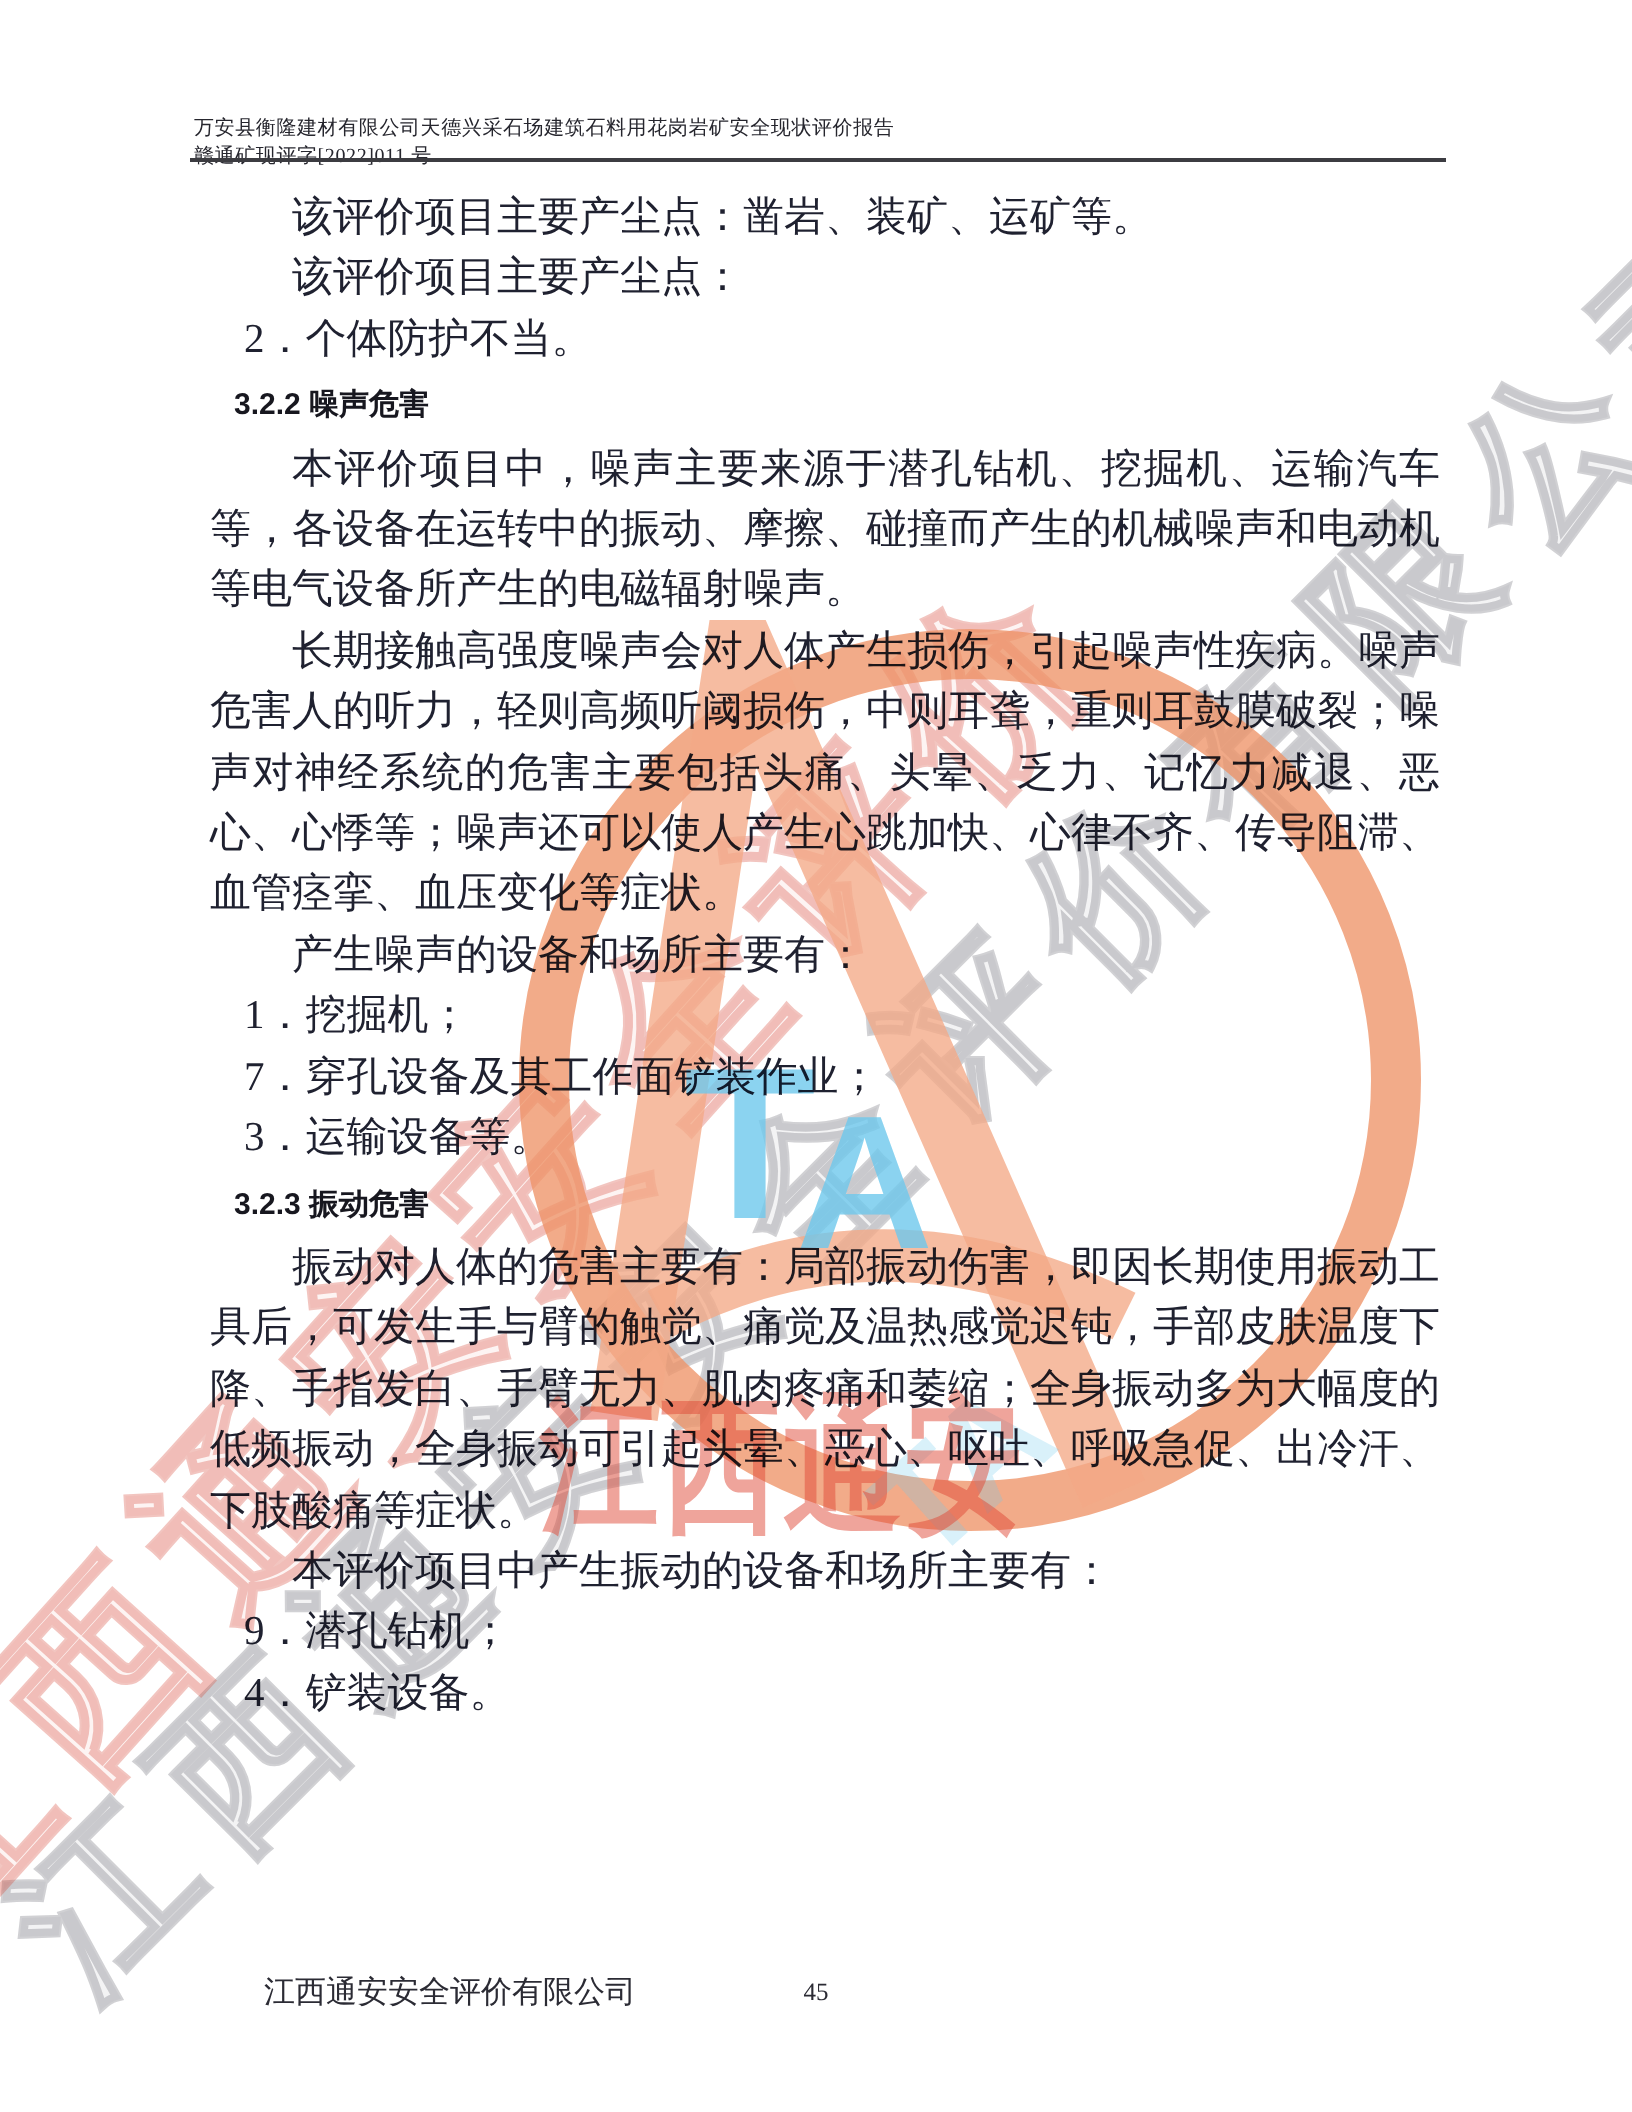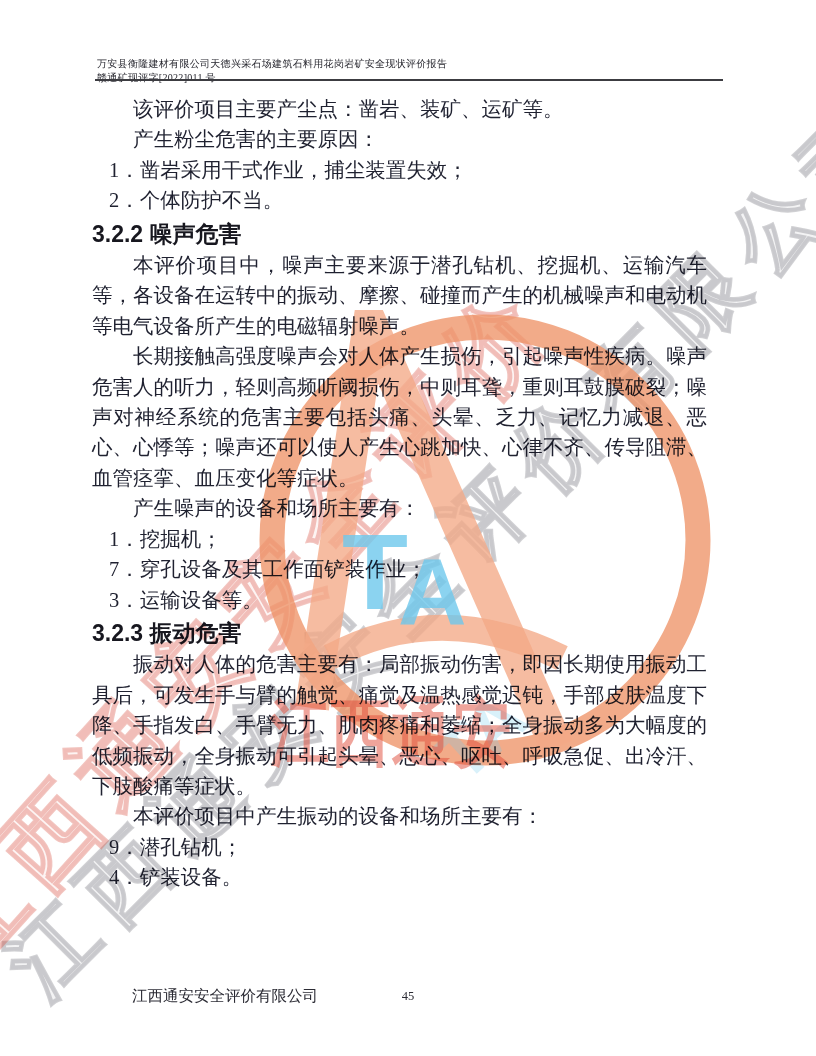--- a/index.html
+++ b/index.html
@@ -11,29 +11,29 @@
   }
   
   .header-row{
     position:absolute;left:97px;right:95px;top:57px;
     display:flex;justify-content:space-between;align-items:baseline;
     font-size:10px;white-space:nowrap;color:#26262e;letter-spacing:.3px;flex-direction:column;
   }
   .header-rule{position:absolute;left:95px;right:93px;top:79px;border-top:2px solid #3c3c41;}
   
   .doc-body{
-    position:absolute;left:92px;width:615px;top:94px;
+    position:absolute;left:105px;width:615px;top:94px;
     font-size:20.5px;line-height:30.4px;text-align:justify;
   }
   .blk{margin:0;}
   .blk.para{text-indent:41px;}
   .blk.list{text-indent:17px;}
   .blk.heading{
     font-family:"Liberation Sans","DejaVu Sans",sans-serif;
-    font-weight:bold;font-size:23px;text-indent:0;margin:3px 0 1px 0;
+    font-weight:bold;font-size:15px;text-indent:0;margin:3px 0 1px 12px;
     color:#17171f;
   }
   
   .footer-company{position:absolute;left:132px;top:986px;font-size:15.5px;color:#2b2b34;}
   .page-number{position:absolute;left:0;right:0;top:989px;text-align:center;font-size:12.5px;color:#2b2b34;}
   
   .watermark{position:absolute;inset:0;pointer-events:none;mix-blend-mode:multiply;}
   .wm-logo{position:absolute;left:255px;top:310px;}
   .wm-letter{
     position:absolute;font-family:"Liberation Sans","DejaVu Sans",sans-serif;
@@ -73,22 +73,21 @@
 <div class="page">
 
   <div class="header-row">
     <span>万安县衡隆建材有限公司天德兴采石场建筑石料用花岗岩矿安全现状评价报告</span>
     <span>赣通矿现评字[2022]011 号</span>
   </div>
   <div class="header-rule"></div>
 
   <div class="doc-body">
       <div class="blk para">该评价项目主要产尘点：凿岩、装矿、运矿等。</div>
-      <div class="blk para">产生粉尘危害的主要原因：</div>
-      <div class="blk list">1．凿岩采用干式作业，捕尘装置失效；</div>
+      <div class="blk para">该评价项目主要产尘点：</div>
       <div class="blk list">2．个体防护不当。</div>
       <div class="blk heading">3.2.2 噪声危害</div>
       <div class="blk para">本评价项目中，噪声主要来源于潜孔钻机、挖掘机、运输汽车等，各设备在运转中的振动、摩擦、碰撞而产生的机械噪声和电动机等电气设备所产生的电磁辐射噪声。</div>
       <div class="blk para">长期接触高强度噪声会对人体产生损伤，引起噪声性疾病。噪声危害人的听力，轻则高频听阈损伤，中则耳聋，重则耳鼓膜破裂；噪声对神经系统的危害主要包括头痛、头晕、乏力、记忆力减退、恶心、心悸等；噪声还可以使人产生心跳加快、心律不齐、传导阻滞、血管痉挛、血压变化等症状。</div>
       <div class="blk para">产生噪声的设备和场所主要有：</div>
       <div class="blk list">1．挖掘机；</div>
       <div class="blk list">7．穿孔设备及其工作面铲装作业；</div>
       <div class="blk list">3．运输设备等。</div>
       <div class="blk heading">3.2.3 振动危害</div>
       <div class="blk para">振动对人体的危害主要有：局部振动伤害，即因长期使用振动工具后，可发生手与臂的触觉、痛觉及温热感觉迟钝，手部皮肤温度下降、手指发白、手臂无力、肌肉疼痛和萎缩；全身振动多为大幅度的低频振动，全身振动可引起头晕、恶心、呕吐、呼吸急促、出冷汗、下肢酸痛等症状。</div>

